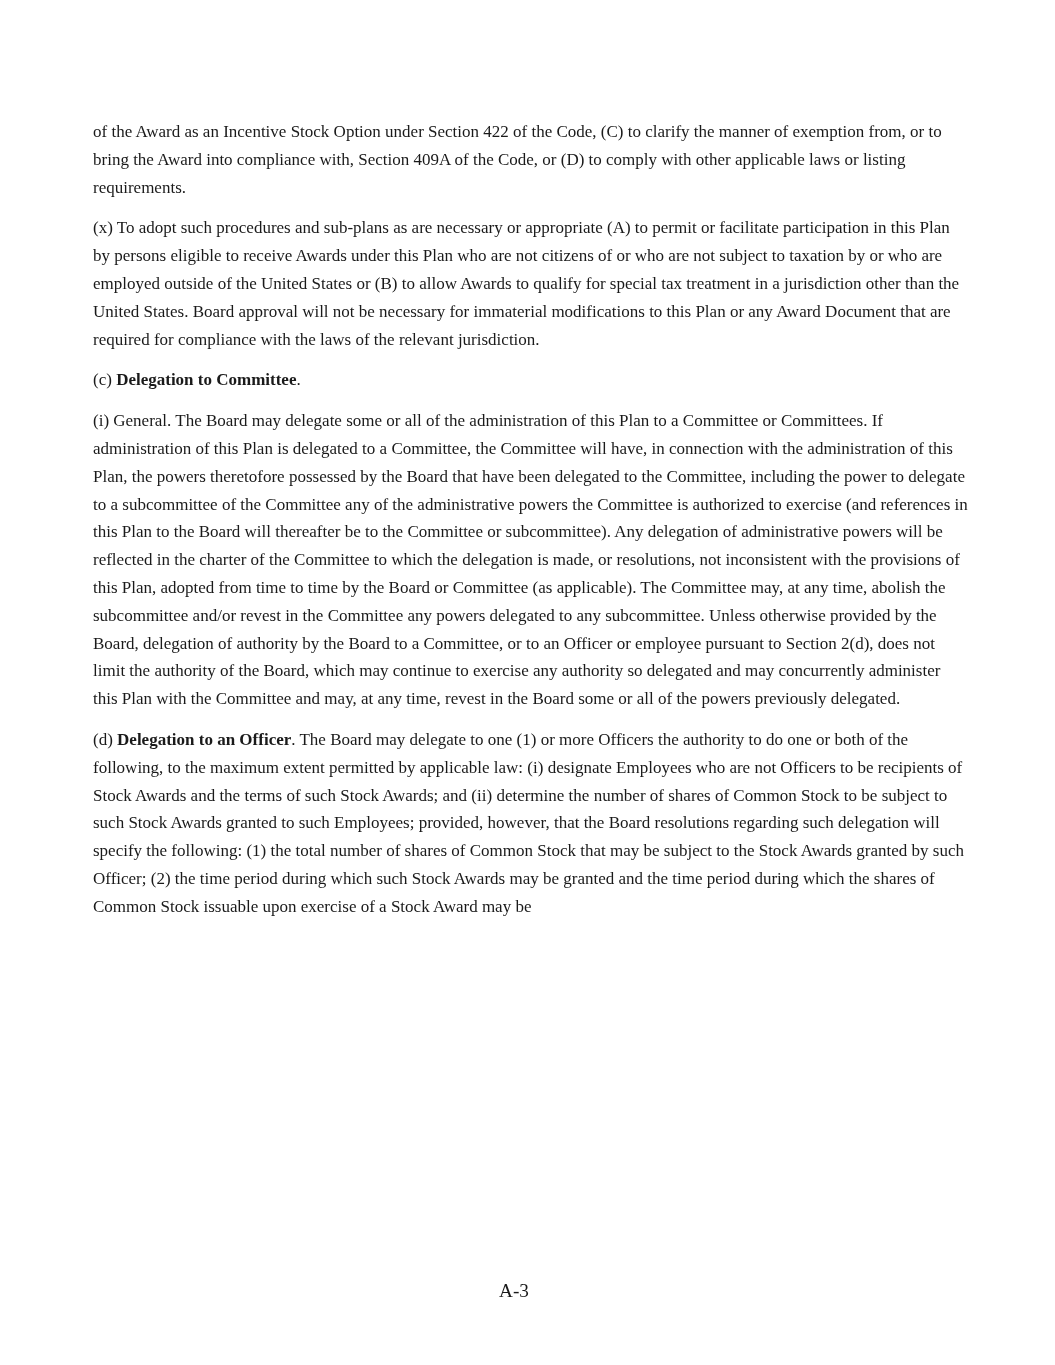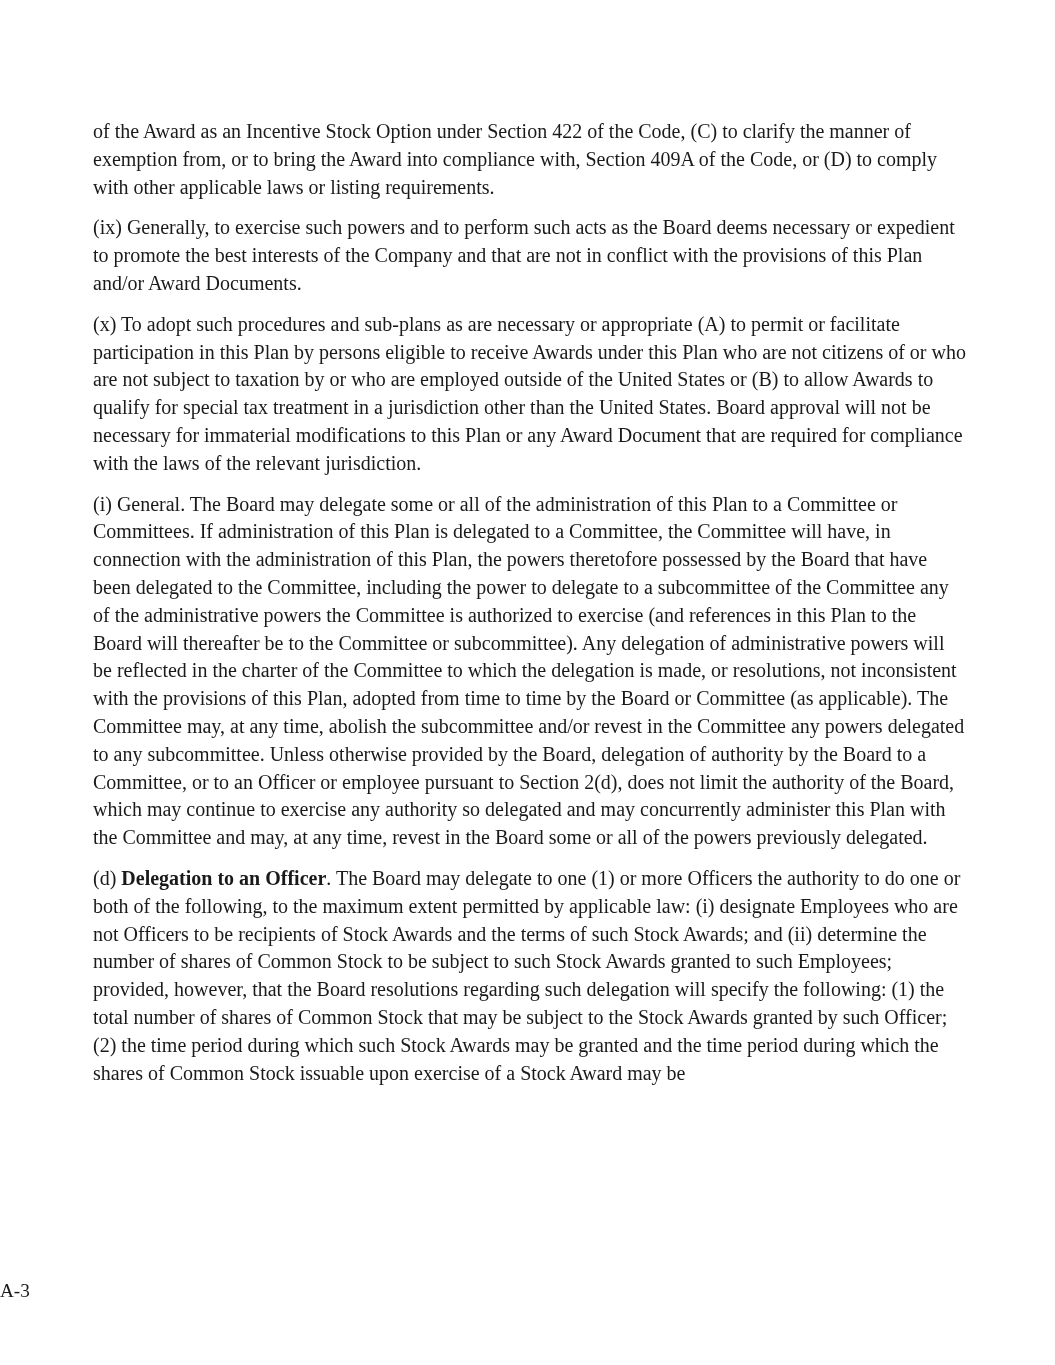--- a/index.html
+++ b/index.html
@@ -13,49 +13,50 @@
       position: relative;
       overflow: hidden;
       font-family: "Liberation Serif", "DejaVu Serif", serif;
       color: #1a1a1a;
     }
     .page {
       position: absolute;
       left: 93px;
       top: 118px;
       width: 875px;
-      font-size: 20px;
+      font-size: 17px;
       line-height: 27.8px;
     }
     .para {
       margin: 0 0 13px 0;
       text-align: left;
     }
     .bold { font-weight: bold; }
     .ul { text-underline-offset: 2px; }
     .footer {
       position: absolute;
       left: 0;
       width: 1028px;
       top: 1279px;
+      text-align: center;
       font-size: 19.2px;
       line-height: 24px;
     }
   </style>
 </head>
 <body>
 
 <div class="page">
 
   <p class="para">of the Award as an Incentive Stock Option under Section 422 of the Code, (C) to clarify the manner of exemption from, or to bring the Award into compliance with, Section 409A of the Code, or (D) to comply with other applicable laws or listing requirements.</p>
 
-  <p class="para">(ix) Generally, to exercise such powers and to perform such acts as the Board deems necessary or expedient to promote the best interests of the Company and that are not in conflict with the provisions of this Plan and/or Award Documents.</p>
 
   <p class="para">(x) To adopt such procedures and sub-plans as are necessary or appropriate (A) to permit or facilitate participation in this Plan by persons eligible to receive Awards under this Plan who are not citizens of or who are not subject to taxation by or who are employed outside of the United States or (B) to allow Awards to qualify for special tax treatment in a jurisdiction other than the United States. Board approval will not be necessary for immaterial modifications to this Plan or any Award Document that are required for compliance with the laws of the relevant jurisdiction.</p>
 
+  <p class="para"><span>(c) </span><span class="bold">Delegation to Committee</span><span>.</span></p>
 
   <p class="para"><span>(i) General. The Board may delegate some or all of the administration of this Plan to a Committee or Committees. If administration of this Plan is delegated to a Committee, the Committee will have, in connection with the administration of this Plan, the powers theretofore possessed by the Board that have been delegated to the Committee, including the power to delegate to a subcommittee of the Committee any of the administrative powers the Committee is authorized to exercise (and references in this Plan to the Board will thereafter be to the Committee or subcommittee). Any delegation of administrative powers will be reflected in the charter of the Committee to which the delegation is made, or resolutions, not inconsistent with the provisions of this Plan, adopted from time to time by the Board or Committee (as applicable). The Committee may, at any time, abolish the subcommittee and/or revest in the Committee any powers delegated to any subcommittee. Unless otherwise provided by the Board, delegation of authority by the Board to a Committee, or to an Officer or employee pursuant to </span><span class="ul">Section 2(d)</span><span>, does not limit the authority of the Board, which may continue to exercise any authority so delegated and may concurrently administer this Plan with the Committee and may, at any time, revest in the Board some or all of the powers previously delegated.</span></p>
 
 
   <p class="para"><span>(d) </span><span class="bold">Delegation to an Officer</span><span>. The Board may delegate to one (1) or more Officers the authority to do one or both of the following, to the maximum extent permitted by applicable law: (i) designate Employees who are not Officers to be recipients of Stock Awards and the terms of such Stock Awards; and (ii) determine the number of shares of Common Stock to be subject to such Stock Awards granted to such Employees; provided, however, that the Board resolutions regarding such delegation will specify the following: (1) the total number of shares of Common Stock that may be subject to the Stock Awards granted by such Officer; (2) the time period during which such Stock Awards may be granted and the time period during which the shares of Common Stock issuable upon exercise of a Stock Award may be</span></p>
 
 </div>
 
 <div class="footer">A-3</div>
 

